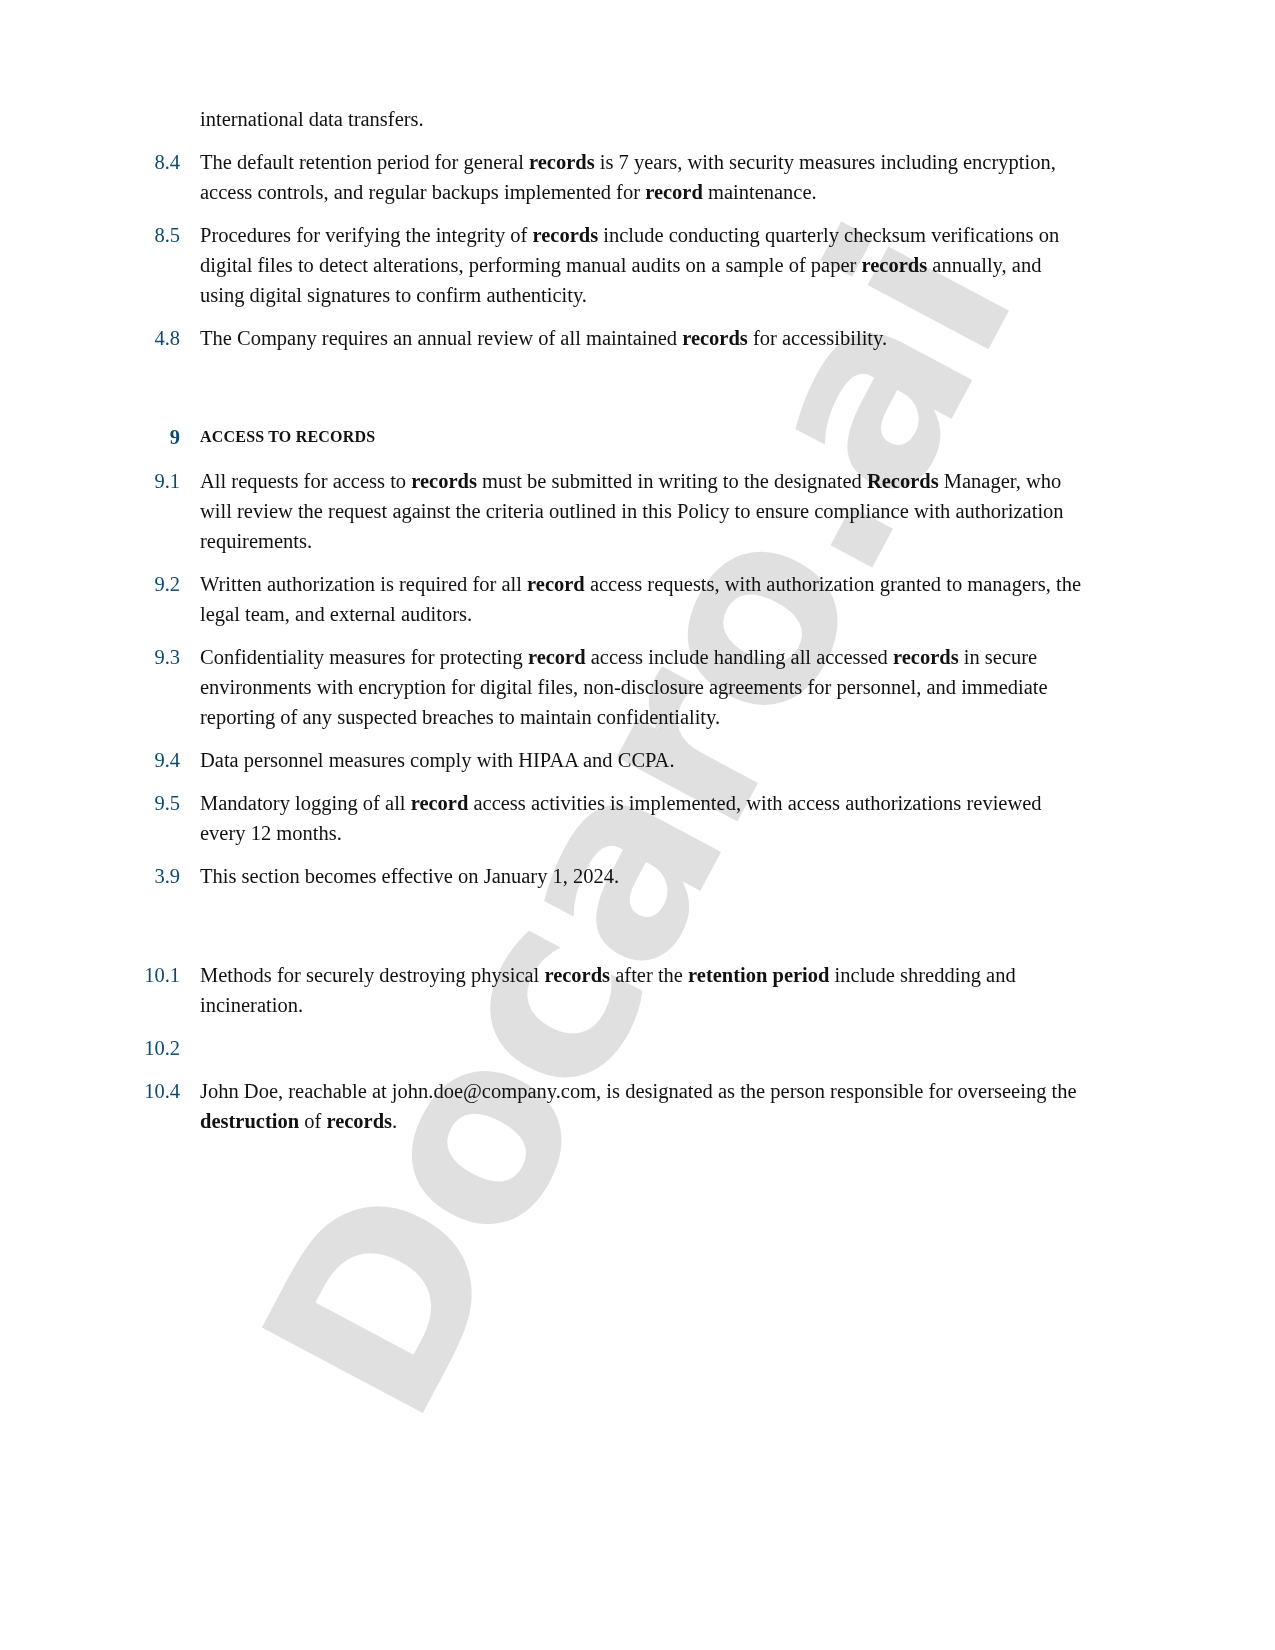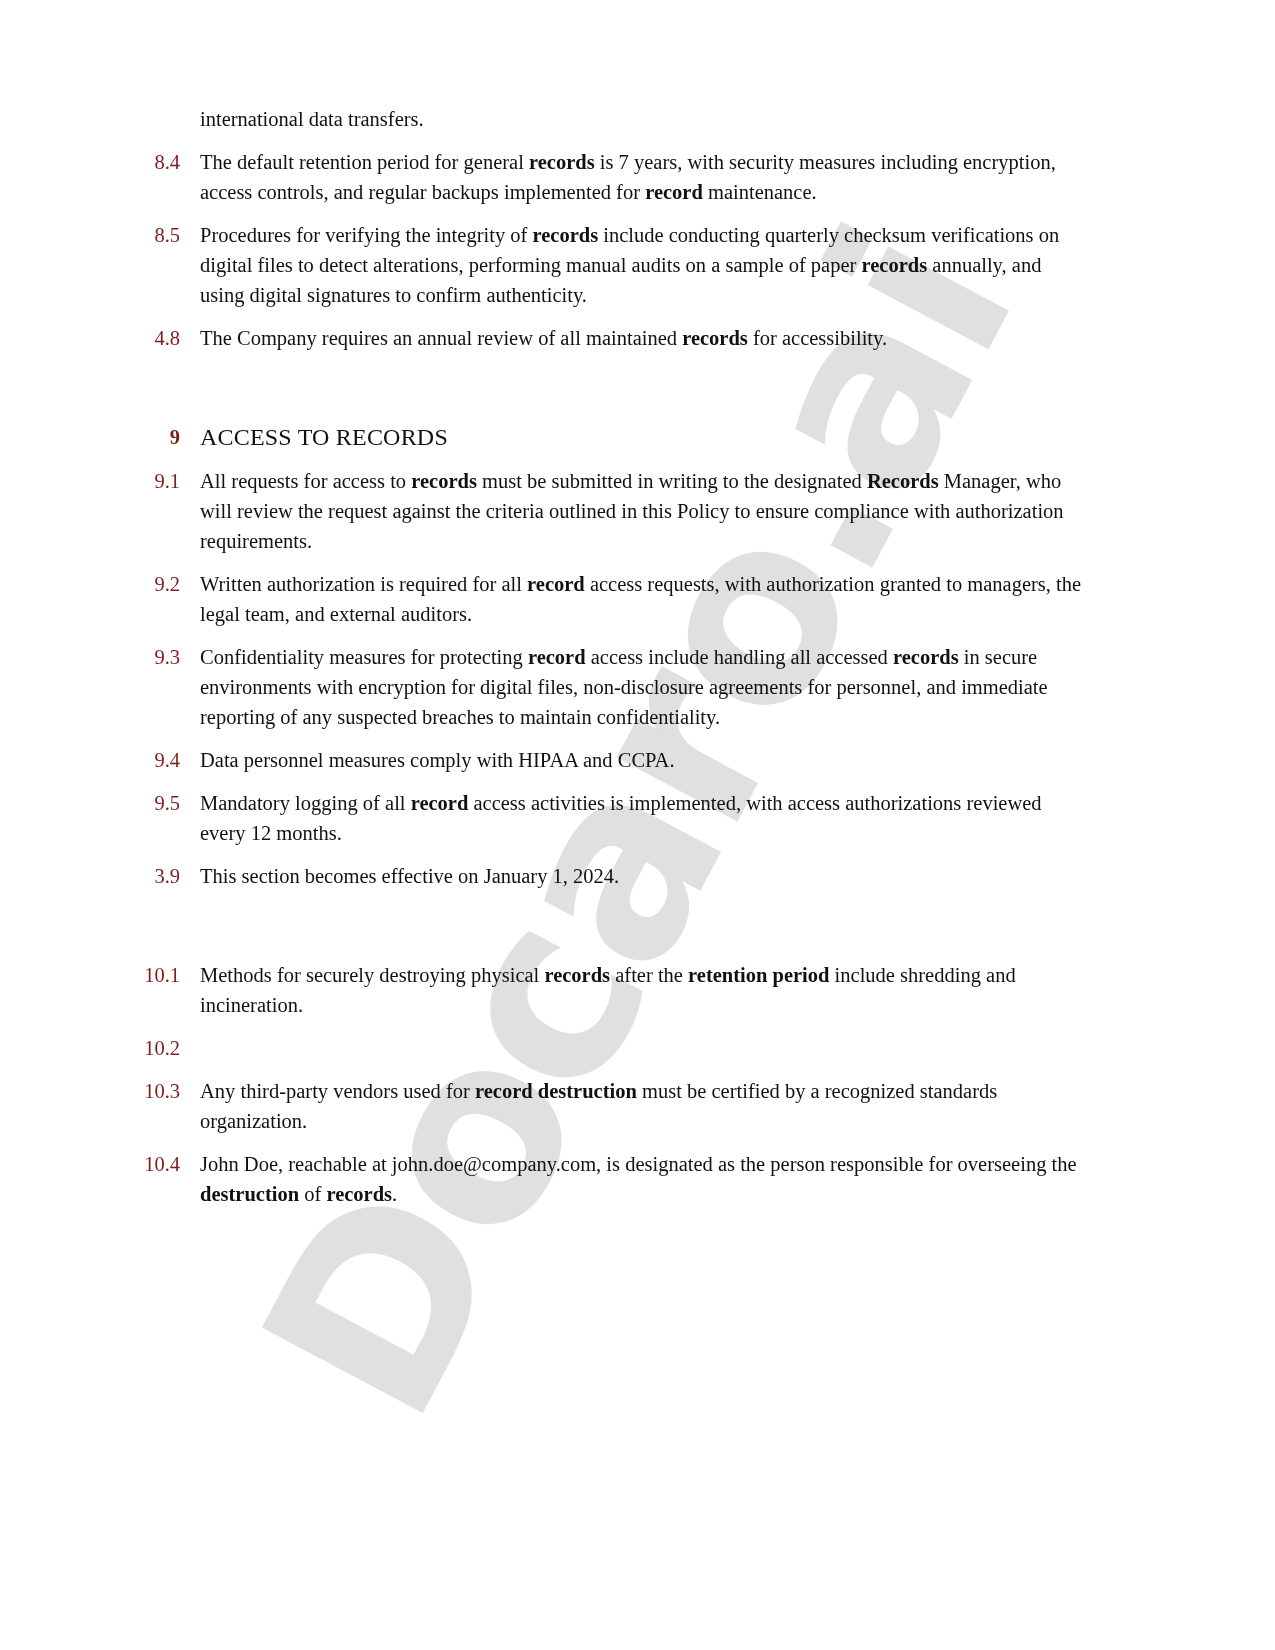--- a/index.html
+++ b/index.html
@@ -64,21 +64,21 @@
     margin: 0 0 13px 0;
   }
 
   .num {
     width: 52px;
     flex: 0 0 52px;
     text-align: right;
     padding-right: 0;
     font-size: 20.5px;
     line-height: 30px;
-    color: #7f1d1d;
+    color: #0c4a6e;
   }
   .gap {
     flex: 0 0 20px;
     width: 20px;
   }
   .body-text {
     flex: 1 1 auto;
     max-width: 882px;
     font-size: 20.5px;
     line-height: 30px;
@@ -94,22 +94,22 @@
   
   .heading { margin-top: 0; margin-bottom: 14px; }
   .heading .num {
     font-weight: 700;
     font-size: 20.5px;
     width: 52px;
     flex: 0 0 52px;
     text-align: right;
   }
   .heading .body-text {
-    font-weight: 400;
-    font-size: 24px;
+    font-weight: 700;
+    font-size: 16px;
     letter-spacing: 0.2px;
   }
   .spacer-xl { height: 56px; }
 
   
   .numcol-pad { flex: 0 0 128px; width: 128px; }
 </style>
 </head>
 <body>
 
@@ -195,25 +195,19 @@
         <div class="gap"></div>
         <div class="body-text">Methods for securely destroying physical <b>records</b> after the <b>retention period</b> include shredding and incineration.</div>
       </div>
       <div class="block">
         <div class="numcol-pad"></div>
         <div class="num">10.2</div>
         <div class="gap"></div>
       </div>
       <div class="block">
         <div class="numcol-pad"></div>
-        <div class="num">10.3</div>
-        <div class="gap"></div>
-        <div class="body-text">Any third-party vendors used for <b>record destruction</b> must be certified by a recognized standards organization.</div>
-      </div>
-      <div class="block">
-        <div class="numcol-pad"></div>
         <div class="num">10.4</div>
         <div class="gap"></div>
         <div class="body-text">John Doe, reachable at john.doe@company.com, is designated as the person responsible for overseeing the <b>destruction</b> of <b>records</b>.</div>
       </div>
     </div>
 
 </div>
 
 </body></html>

